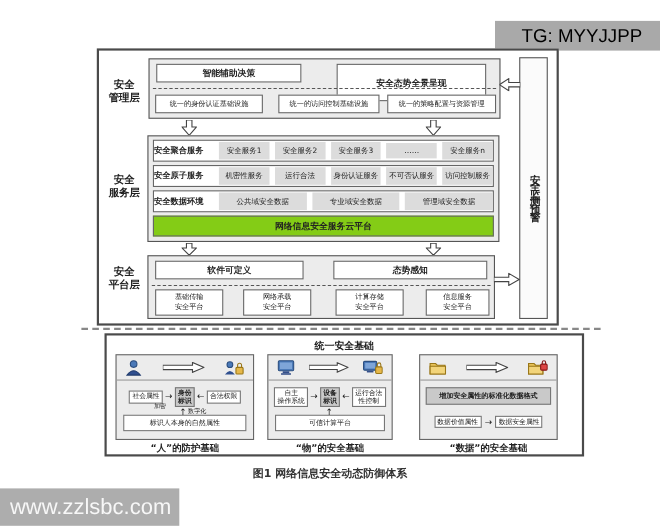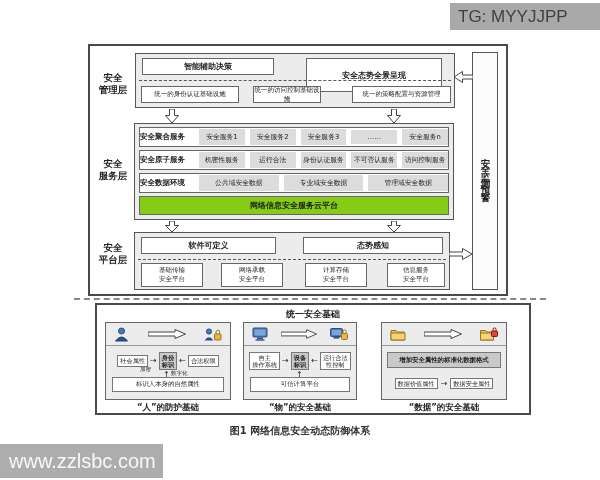--- a/index.html
+++ b/index.html
@@ -1,23 +1,23 @@
 <!DOCTYPE html>
 <html><head>
 <meta charset="utf-8">
 <style>
   html,body{margin:0;padding:0;background:#fff;}
   #stage{position:relative;width:600px;height:480px;background:#ffffff;overflow:hidden;
          font-family:"DejaVu Sans","Liberation Sans",sans-serif;color:#222;}
   .pre{white-space:pre-line;}
 
   
-  .wm-top{position:absolute;left:450px;top:3px;width:150px;height:27px;background:#a9a9a9;
-          color:#404040;font-size:17px;line-height:27px;padding-left:8px;box-sizing:border-box;
-          font-family:"Liberation Sans",sans-serif;}
+  .wm-top{position:absolute;left:450px;top:19px;width:150px;height:27px;background:#a9a9a9;
+          color:#000000;font-size:17px;line-height:27px;padding-left:8px;box-sizing:border-box;
+          font-family:"Liberation Sans",sans-serif;text-align:center;}
   .wm-bottom{position:absolute;left:0;top:444px;width:163px;height:34px;background:#adadad;
           color:#f7f7f7;font-size:20px;line-height:34px;padding-left:9px;box-sizing:border-box;
           font-family:"Liberation Sans",sans-serif;}
 
   
   .top-box{position:absolute;left:88px;top:44px;width:420px;height:252px;border:2px solid #4a4a4a;box-sizing:border-box;background:#fff;}
   .layer-label{position:absolute;left:2px;width:42px;text-align:center;font-size:9.5px;font-weight:bold;line-height:1.3;}
 
   .subbox{position:absolute;background:#ececec;border:1px solid #555;box-sizing:border-box;}
   .wbox{position:absolute;background:#fff;border:1px solid #666;box-sizing:border-box;
@@ -76,21 +76,21 @@
     <div class="layer-label pre" style="top:112px">安全
 服务层</div>
     <div class="layer-label pre" style="top:196px">安全
 平台层</div>
 
     <div class="subbox" style="left:45px;top:7px;width:320px;height:55px;">
       <div class="wbox" style="left:6px;top:4px;width:132px;height:17px;font-size:8px;font-weight:bold;">智能辅助决策</div>
       <div class="wbox" style="left:170px;top:4px;width:136px;height:34px;font-size:8px;font-weight:bold;">安全态势全景呈现</div>
       <div class="dash-line" style="top:26px;"></div>
       <div class="wbox" style="left:5px;top:32px;width:98px;height:17px;font-size:6.5px;">统一的身份认证基础设施</div>
-      <div class="wbox" style="left:117px;top:32px;width:68px;height:17px;font-size:6.5px;">统一的访问控制基础设施</div>
+      <div class="wbox" style="left:117px;top:32px;width:92px;height:17px;font-size:6.5px;">统一的访问控制基础设施</div>
       <div class="wbox" style="left:216px;top:32px;width:99px;height:17px;font-size:6.5px;">统一的策略配置与资源管理</div>
     </div>
 
     <svg class="arrow" style="left:75px;top:63px;" width="14" height="14" viewBox="0 0 14 14">
         <path d="M4.5 0 h5 v6.5 h4 L7 14 0.5 6.5 h4 z" fill="#fff" stroke="#444"></path>
       </svg>
     <svg class="arrow" style="left:297px;top:63px;" width="14" height="14" viewBox="0 0 14 14">
         <path d="M4.5 0 h5 v6.5 h4 L7 14 0.5 6.5 h4 z" fill="#fff" stroke="#444"></path>
       </svg>
 

